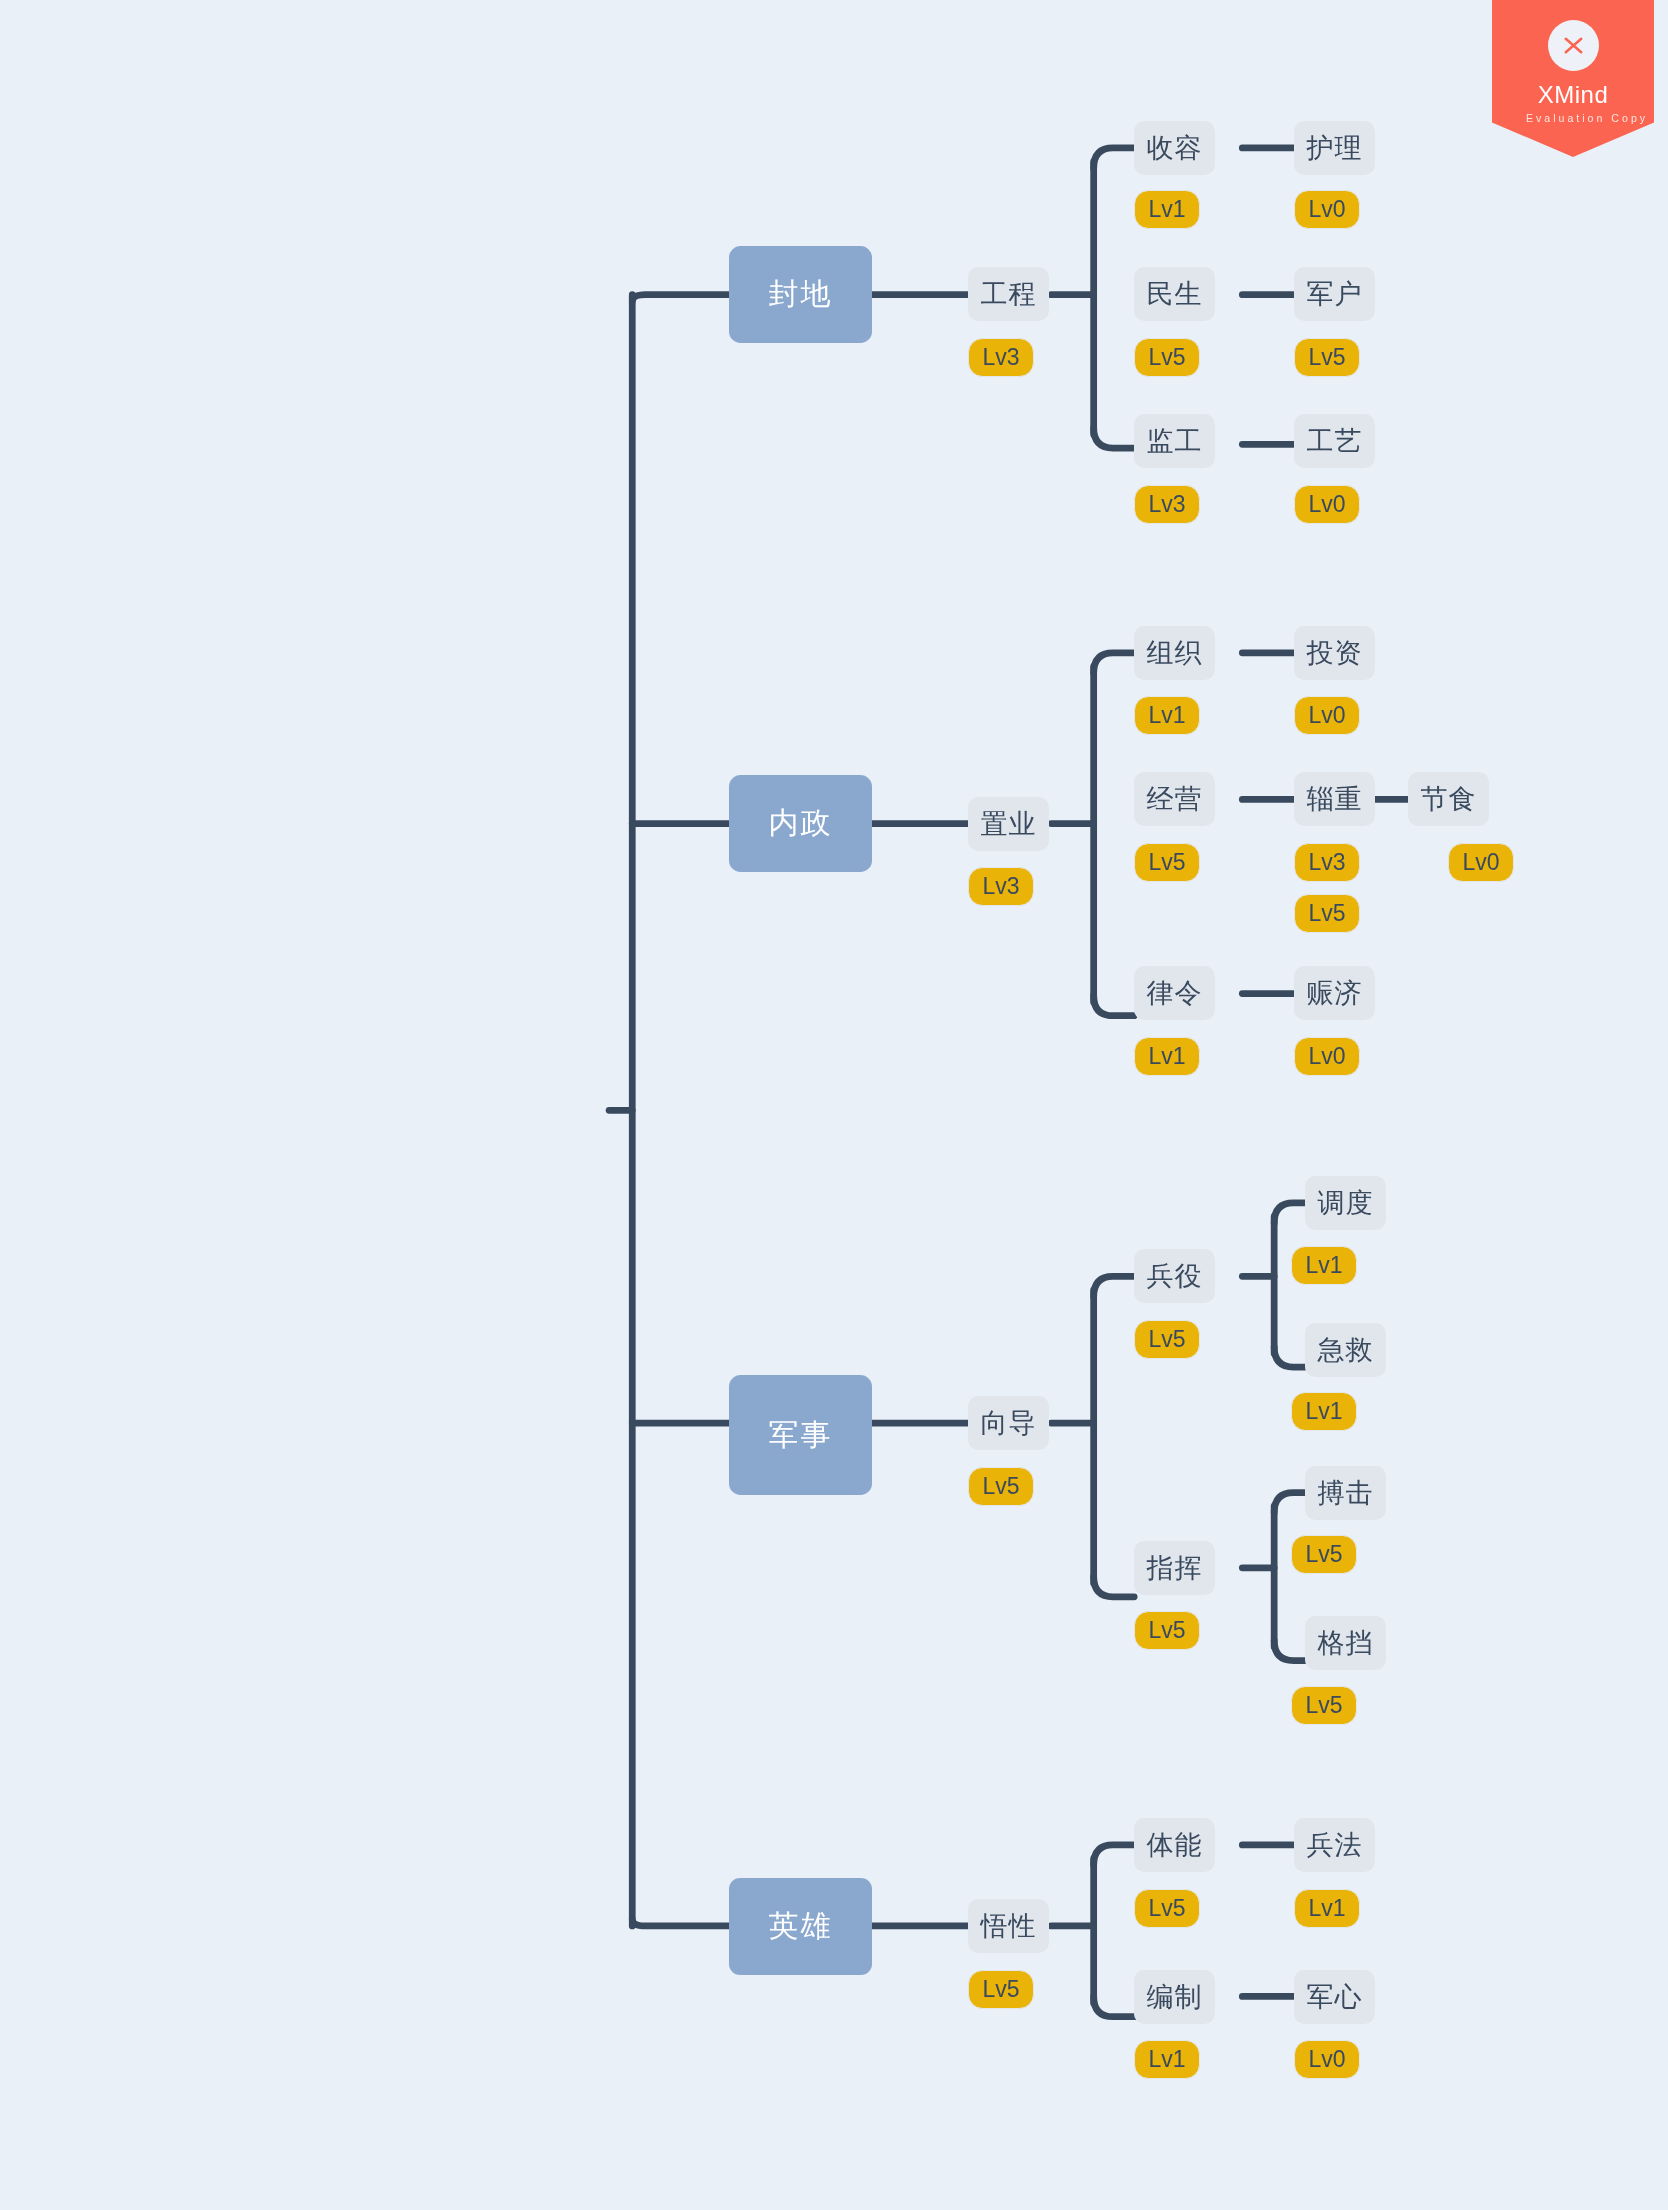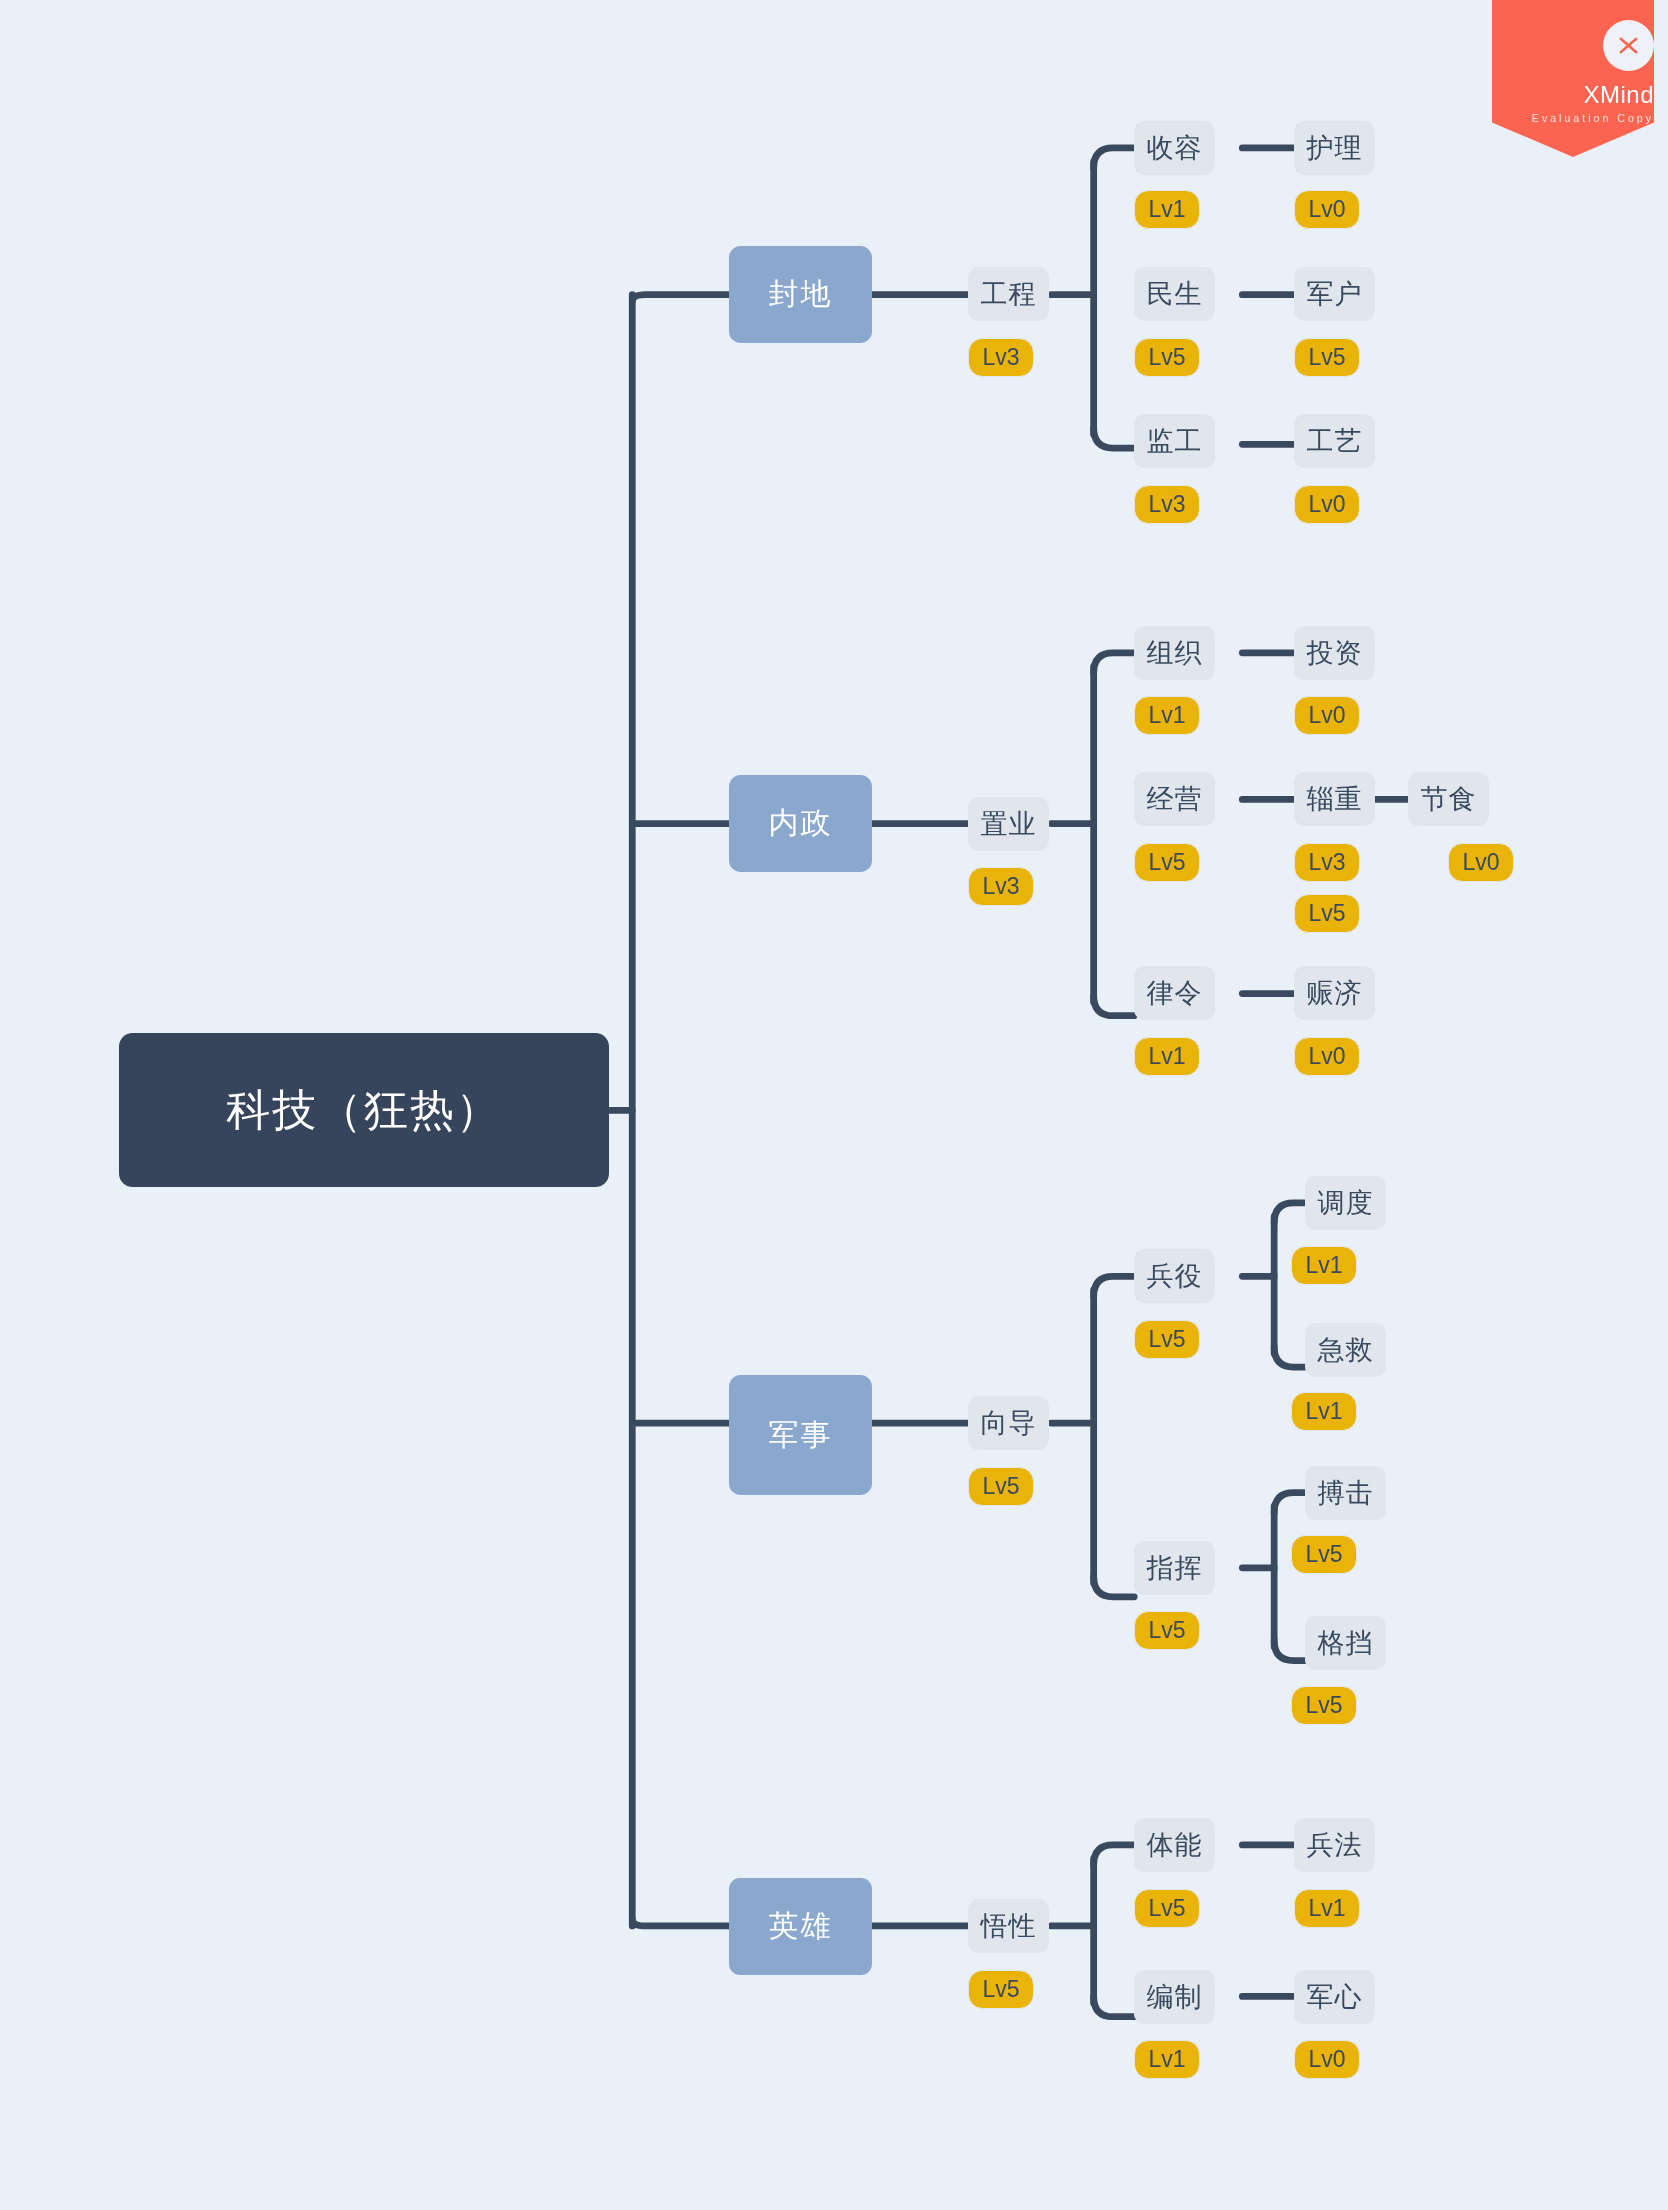--- a/index.html
+++ b/index.html
@@ -67,21 +67,21 @@
 
   
   #watermark {
     position: absolute;
     top: 0; left: 1492px;
     width: 162px; height: 157px;
     background: #fa6450;
     clip-path: polygon(0 0, 100% 0, 100% 78%, 50% 100%, 0 78%);
     display: flex;
     flex-direction: column;
-    align-items: flex-end;
+    align-items: center;
     pointer-events: none;
   }
   #wm-badge {
     width: 51px; height: 51px; border-radius: 50%;
     background: #eef2f8;
     margin-top: 20px;
     display: flex; align-items: center; justify-content: center;
   }
   #wm-title {
     margin-top: 9.7px;
@@ -151,23 +151,20 @@
 
     <path d="M903 1995 H1003"></path>
     <path d="M1089 1995 H1133"></path>
     <path d="M1133 1925 V2075"></path>
     <path d="M1133 1932 Q1133 1911 1153 1911 H1175"></path>
     <path d="M1133 2068 Q1133 2089 1153 2089 H1175"></path>
     <path d="M1287 1911 H1340"></path>
     <path d="M1287 2068 H1340"></path>
   </svg>
 
-  <div class="node root" style="left:119px; top:1033px; width:490px; height:154px;">
-    <span>科技（狂热）</span>
-  </div>
 
   <div class="node branch" style="left:729px; top:246px; width:143px; height:97px;">
     <span>封地</span>
   </div>
   <div class="node topic" style="left:968px; top:267px;">
     <span>工程</span>
   </div>
   <div class="lv" style="left:968px; top:338px;">
     <span>Lv3</span>
   </div>

